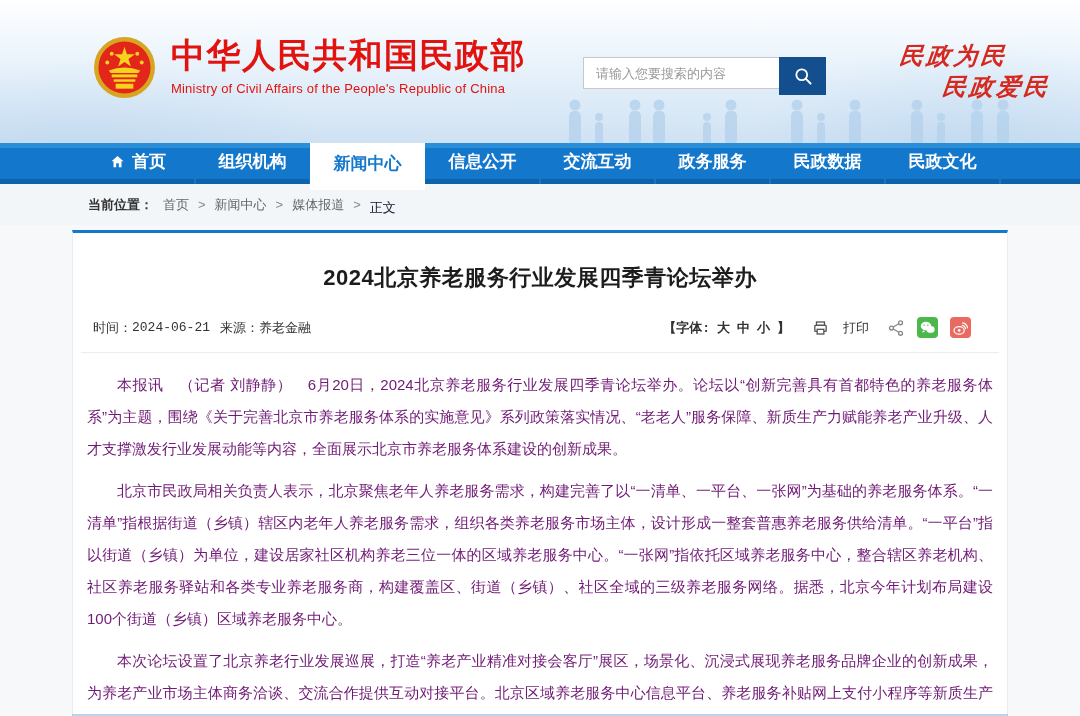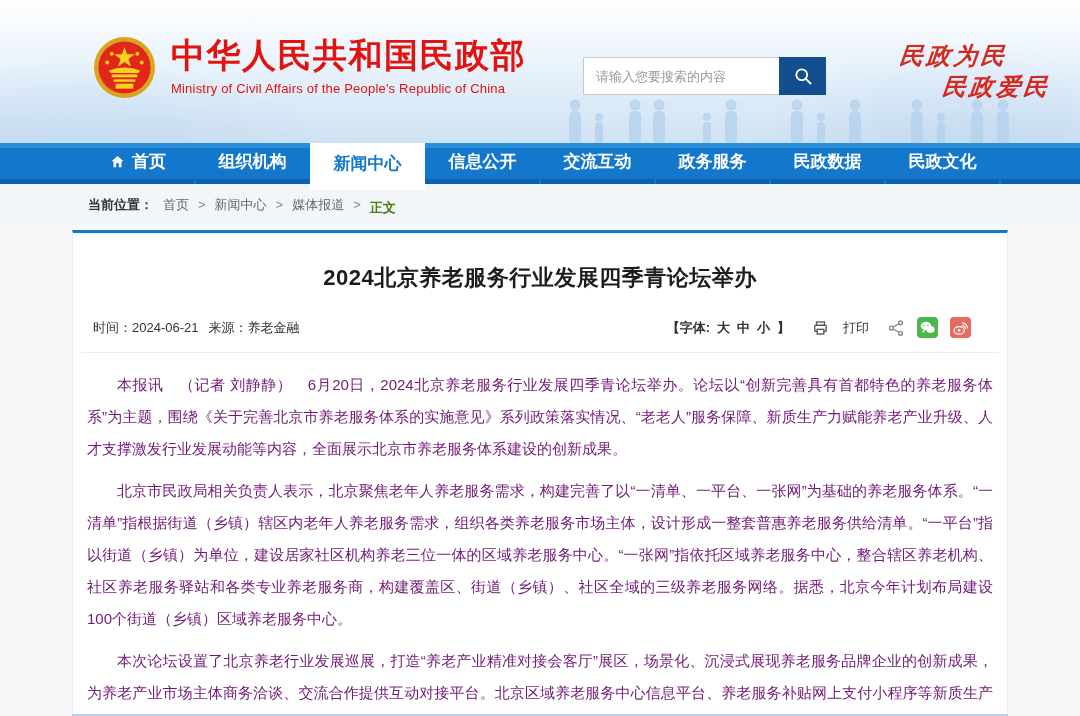--- a/index.html
+++ b/index.html
@@ -26,21 +26,21 @@
   .decor-people { position:absolute; left:555px; bottom:-2px; opacity:.8; }
 
   .brand { position:absolute; left:93px; top:36px; display:flex; gap:15px; align-items:flex-start; cursor:pointer; }
   .site-title {
     font-size:34px; font-weight:bold; color:#e2130e; letter-spacing:1.5px; line-height:1.15;
   }
   .site-subtitle { font-size:13px; color:#e2130e; margin-top:6px; letter-spacing:.2px; }
 
   .search { position:absolute; left:583px; top:57px; display:flex; }
   .search input {
-    width:196px; height:38px; border:1px solid #c8c8c8; border-right:none;
+    width:196px; height:32px; border:1px solid #c8c8c8; border-right:none;
     padding:0 12px; font-size:13px; color:#333; background:#fff; outline:none;
     font-family:inherit;
   }
   .search input::placeholder { color:#999; }
   .search button {
     width:47px; height:38px; background:#134e8e; border:none; cursor:pointer;
     display:flex; align-items:center; justify-content:center;
   }
 
   .slogan {
@@ -70,36 +70,36 @@
   .nav-item.active::after { display:none; }
 
   
   .breadcrumb {
     height:41px; background:#f3f6f9; display:flex; align-items:center;
     padding-left:88px; font-size:13px; color:#666;
   }
   .bc-label { font-weight:bold; color:#333; margin-right:10px;text-align:right; }
   .bc-link { color:#666; cursor:pointer; text-decoration:none; }
   .bc-sep { margin:0 9px; color:#888; }
-  .bc-current { color:#4d7c0f; font-weight:bold;margin-top:6px; }
+  .bc-current { color:#0f172a; font-weight:normal;margin-top:6px; }
 
   
   .article-box {
     width:936px; margin:5px auto 0; background:#fff;
     border:1px solid #ececec; border-top:3px solid #1377cb;
     min-height:482px; padding:0 8px; position:relative;
   }
   .article-title {
     text-align:center; font-size:22px; font-weight:bold; color:#1c1c1c;
     margin:30px 40px 0; letter-spacing:.5px;
   }
   .meta-row {
     display:flex; justify-content:space-between; align-items:center;
     margin-top:24px; padding:0 28px 14px 12px;
-    border-bottom:1px solid #ececec; font-size:13px; color:#333;
+    border-bottom:1px solid #ececec; font-size:13px; color:#333;font-family:Liberation Mono, monospace;
   }
   .meta-left { display:flex; align-items:center; }
   .meta-src { margin-left:10px; }
   .meta-right { display:flex; align-items:center; gap:6px; }
   .font-ctl { font-weight:bold; color:#333; display:flex; gap:7px; align-items:flex-start; }
   .font-size-opt { cursor:pointer; }
   .print-btn { display:flex; align-items:center; gap:14px; margin-left:16px; cursor:pointer; color:#333; }
   .share-btn { margin-left:12px; cursor:pointer; display:flex; align-items:center; }
   .sq-icon {
     width:21px; height:21px; border-radius:4px; display:flex;

